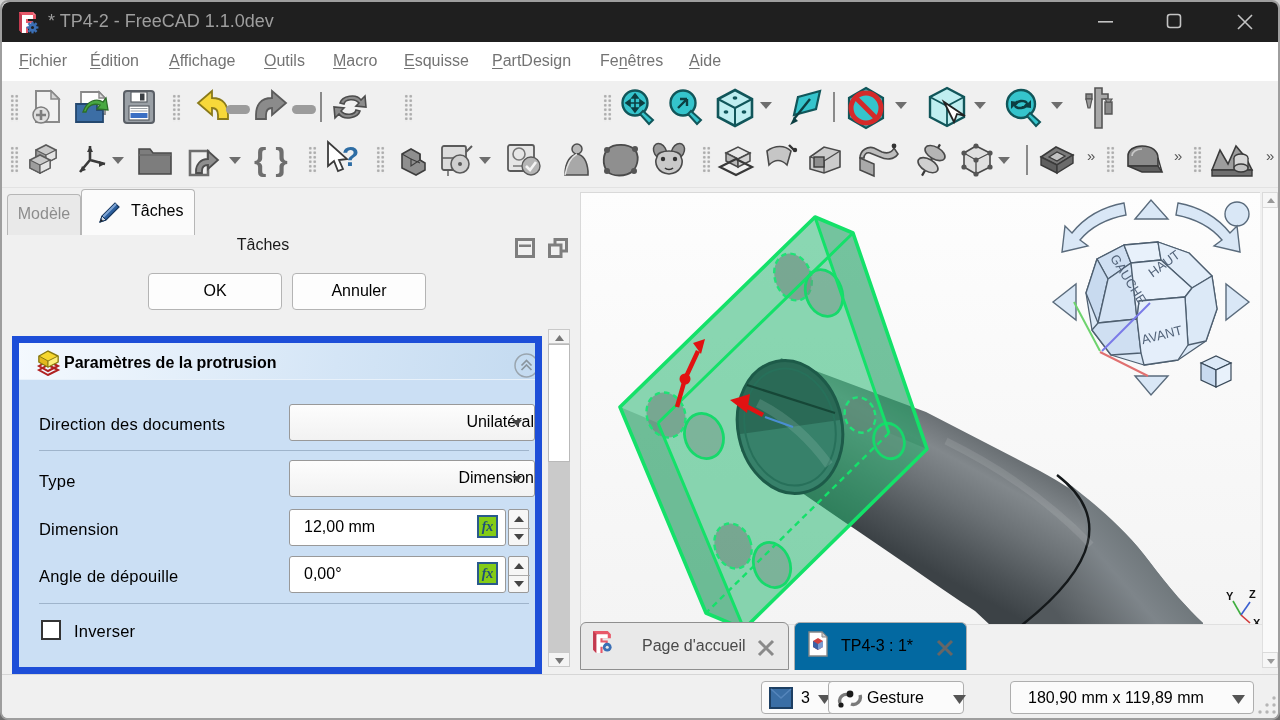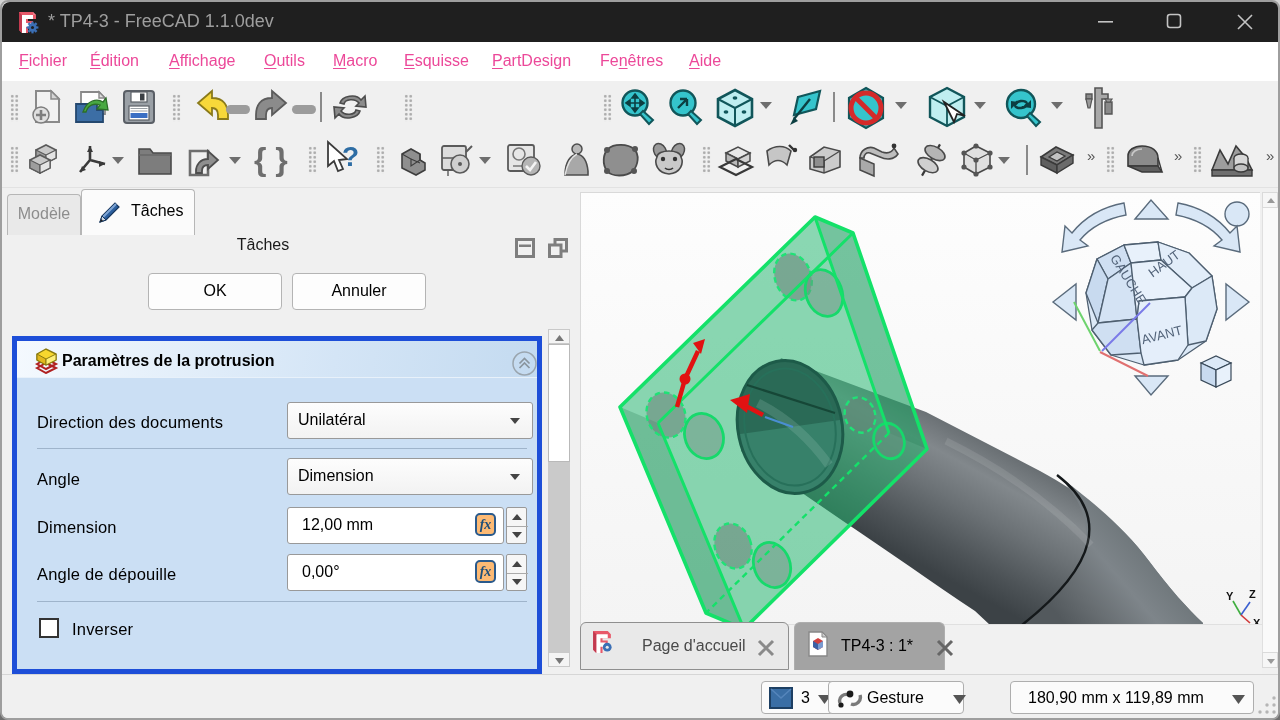--- a/index.html
+++ b/index.html
@@ -5,58 +5,58 @@
 * { margin:0; padding:0; box-sizing:border-box; }
 html,body { width:1280px; height:720px; overflow:hidden; font-family:"Liberation Sans", sans-serif; background:linear-gradient(180deg,#d4d4d4 0%,#c9c9c9 55%,#6e6e6e 100%); }
 .abs { position:absolute; }
 #win { position:absolute; left:0; top:0; width:1280px; height:720px; background:#f0f0f0; border-radius:8px; overflow:hidden; border:2px solid #9e9e9e; }
 
 #titlebar { position:absolute; left:0; top:0; width:1280px; height:40px; background:#1f1f1f; border-radius:8px 8px 0 0; }
 #titlebar .title { position:absolute; left:46px; top:9px; font-size:18px; color:#9e9e9e; }
 .wbtn { position:absolute; top:0; width:46px; height:40px; color:#c8c8c8; }
 
 #menubar { position:absolute; left:0; top:40px; width:1280px; height:39px; background:#ffffff; }
-.menuitem { position:absolute; top:10px; font-size:16px; color:#ec4899; }
+.menuitem { position:absolute; top:10px; font-size:16px; color:#737373; }
 .menuitem u { text-decoration:underline; text-underline-offset:2px; }
 
 #tb1 { position:absolute; left:0; top:79px; width:1280px; height:51px; background:#f0f0f0; }
 #tb2 { position:absolute; left:0; top:130px; width:1280px; height:56px; background:#f0f0f0; border-bottom:1px solid #e2e2e2; }
 .grip { position:absolute; width:9px; height:28px; background-image:radial-gradient(circle, #ababab 1.2px, transparent 1.4px); background-size:4.5px 4.5px; }
 .tsep { position:absolute; width:2px; height:30px; background:#8a8a8a; }
 .ticon { position:absolute; }
 .darr { position:absolute; width:0; height:0; border-left:6px solid transparent; border-right:6px solid transparent; border-top:7px solid #6e6e6e; }
 .chev { position:absolute; font-size:15px; color:#555; }
 
 #panel { position:absolute; left:0; top:186px; width:578px; height:486px; background:#f0f0f0; }
 #tabModele { position:absolute; left:5px; top:6px; width:74px; height:41px; background:#e9e9e9; border:1px solid #b6b6b6; border-bottom:none; border-radius:4px 4px 0 0; color:#8d8d8d; text-align:center; padding-top:10px; font-size:16px; }
 #tabTaches { position:absolute; left:79px; top:1px; width:114px; height:46px; background:#fbfbfb; border:1px solid #b6b6b6; border-bottom:none; border-radius:4px 4px 0 0; color:#000; padding-top:12px; padding-left:49px; font-size:16px; }
 #paneltitle { position:absolute; left:0px; top:48px; width:522px; text-align:center; font-size:16px; color:#1a1a1a; }
 .btn { position:absolute; width:134px; height:37px; background:#fdfdfd; border:1px solid #b4b4b4; border-radius:4px; font-size:16px; text-align:center; padding-top:8px; color:#000; }
 
-#taskbox { position:absolute; left:10px; top:148px; width:530px; height:338px; border:5px solid #1d4ed8; background:#cbdff4; overflow:hidden; }
+#taskbox { position:absolute; left:10px; top:148px; width:530px; height:338px; border:7px solid #1d4ed8; background:#cbdff4; overflow:hidden; }
 #taskhdr { position:absolute; left:0; top:0; width:528px; height:37px; background:linear-gradient(100deg,#f4f9fe 0%, #d4e5f6 60%, #c3daf0 100%); border-bottom:1px solid #e8f1fa; }
 #taskhdr .t { position:absolute; left:45px; top:11px; font-size:16px; font-weight:bold; color:#000; }
 .lbl { position:absolute; left:20px; font-size:16.5px; color:#000; letter-spacing:0.2px; }
-.combo { position:absolute; left:270px; width:246px; height:37px; background:linear-gradient(#fdfdfd,#f2f2f2); border:1px solid #999999; border-radius:3px; font-size:16px; color:#000; padding:8px 0 0 10px; }
+.combo { position:absolute; left:270px; width:246px; height:37px; background:linear-gradient(#fdfdfd,#f2f2f2); border:1px solid #999999; border-radius:3px; font-size:16px; color:#000; padding:8px 0 0 10px;text-align:right; }
 .combo .ca { position:absolute; right:12px; top:15px; width:0; height:0; border-left:5px solid transparent; border-right:5px solid transparent; border-top:6px solid #444; }
 .sep { position:absolute; left:20px; width:490px; height:1px; background:#9fb4cb; }
 .spin { position:absolute; left:270px; width:217px; height:37px; background:#ffffff; border:1px solid #999999; border-radius:3px; font-size:16px; color:#000; padding:8px 0 0 14px; }
-.fx { position:absolute; width:21px; height:23px; border:2px solid #2a5a8c; border-radius:5px; background:#fdba74; color:#1f4e79; font-style:italic; font-weight:bold; font-size:14px; text-align:center; padding-top:2px; font-family:"Liberation Serif",serif; }
+.fx { position:absolute; width:21px; height:23px; border:2px solid #2a5a8c; border-radius:0; background:#84cc16; color:#1f4e79; font-style:italic; font-weight:bold; font-size:14px; text-align:center; padding-top:2px; font-family:"Liberation Serif",serif; }
 .updown { position:absolute; left:489px; width:21px; height:37px; background:#f6f6f6; border:1px solid #999; border-radius:2px; }
 
 #lscroll { position:absolute; left:546px; top:141px; width:22px; height:338px; }
 .fx i { font-family:"Liberation Serif", serif; }
 
 #vp { position:absolute; left:578px; top:190px; width:680px; height:432px; background:#ffffff; overflow:hidden; border-left:1px solid #d9d9d9; border-top:1px solid #d9d9d9; }
 #vscroll { position:absolute; left:1260px; top:190px; width:16px; height:476px; }
 #mdiarea { position:absolute; left:578px; top:622px; width:682px; height:50px; background:#f1f1f1; border-top:1px solid #e0e0e0; }
 
 .btab { position:absolute; top:620px; height:48px; font-size:16px; }
 #btab1 { left:578px; width:209px; background:#e9e9e9; border:1px solid #8f8f8f; border-radius:6px 6px 0 0; }
-#btab2 { left:792px; width:151px; background:#a3a3a3; border:1px solid #aeaeae; border-bottom:none; border-radius:6px 6px 0 0; }
+#btab2 { left:792px; width:173px; background:#0369a1; border:1px solid #aeaeae; border-bottom:none; border-radius:6px 6px 0 0; }
 
 #statusbar { position:absolute; left:0; top:672px; width:1280px; height:47px; background:#f0f0f0; border-top:1px solid #d6d6d6; }
 #statusbar .msg { position:absolute; left:11px; top:12px; font-size:17px; color:#1a1a1a; }
 .scombo { position:absolute; top:6px; height:33px; background:#fbfbfb; border:1px solid #aeaeae; border-radius:4px; font-size:16px; color:#000; }
 </style>
 </head>
 <body>
 <div id="win">
   <div id="titlebar">
     <svg class="abs" style="left:14px;top:9px" width="23" height="23" viewBox="0 0 23 23">
@@ -70,21 +70,21 @@
         <rect x="15.4" y="10.6" width="2.2" height="2.4"></rect>
           <rect x="15.4" y="20" width="2.2" height="2.4"></rect>
         <rect x="10.6" y="15.4" width="2.4" height="2.2"></rect>
           <rect x="20" y="15.4" width="2.4" height="2.2"></rect>
         <rect x="12" y="11.8" width="2.4" height="2.2" transform="rotate(-45 13.2 12.9)"></rect>
         <rect x="18.6" y="11.8" width="2.4" height="2.2" transform="rotate(45 19.8 12.9)"></rect>
         <rect x="12" y="19" width="2.4" height="2.2" transform="rotate(45 13.2 20.1)"></rect>
         <rect x="18.6" y="19" width="2.4" height="2.2" transform="rotate(-45 19.8 20.1)"></rect>
       </g>
     </svg>
-    <div class="title">* TP4-3 - FreeCAD 1.1.0dev</div>
+    <div class="title">* TP4-2 - FreeCAD 1.1.0dev</div>
     <svg class="wbtn" style="left:1080px" width="46" height="40">
         <rect x="16" y="19" width="15" height="1.6" fill="#c3c3c3"></rect>
       </svg>
     <svg class="wbtn" style="left:1149px" width="46" height="40">
         <rect x="16.5" y="12.5" width="13" height="13" rx="2.5" fill="none" stroke="#c3c3c3" stroke-width="1.6"></rect>
       </svg>
     <svg class="wbtn" style="left:1220px" width="46" height="40">
         <path d="M16 13 L30 27 M30 13 L16 27" stroke="#c3c3c3" stroke-width="1.6"></path>
       </svg>
   </div>
@@ -357,21 +357,21 @@
         </svg>
         <div class="t">Paramètres de la protrusion</div>
         <svg class="abs" style="left:495px;top:10px" width="25" height="25" viewBox="0 0 25 25">
           <circle cx="12.5" cy="12.5" r="11.5" fill="none" stroke="#9aa5ae" stroke-width="1.5"></circle>
           <path d="M7.5 12.5 L12.5 7.5 L17.5 12.5 M7.5 17 L12.5 12 L17.5 17" fill="none" stroke="#8a959e" stroke-width="1.7"></path>
         </svg>
       </div>
       <div class="lbl" style="top:72px">Direction des documents</div>
       <div class="combo" style="top:61px">Unilatéral<div class="ca"></div></div>
       <div class="sep" style="top:107px"></div>
-      <div class="lbl" style="top:129px">Angle</div>
+      <div class="lbl" style="top:129px">Type</div>
       <div class="combo" style="top:117px">Dimension<div class="ca"></div></div>
       <div class="lbl" style="top:177px">Dimension</div>
       <div class="spin" style="top:166px">12,00 mm<div class="fx" style="left:187px;top:5px"><i>fx</i></div></div>
       <div class="updown" style="top:166px">
         <svg class="abs" style="left:5px;top:6px" width="10" height="6">
             <path d="M5 0 L10 6 L0 6 Z" fill="#444"></path>
           </svg>
         <svg class="abs" style="left:5px;top:24px" width="10" height="6">
             <path d="M5 6 L10 0 L0 0 Z" fill="#444"></path>
           </svg>

